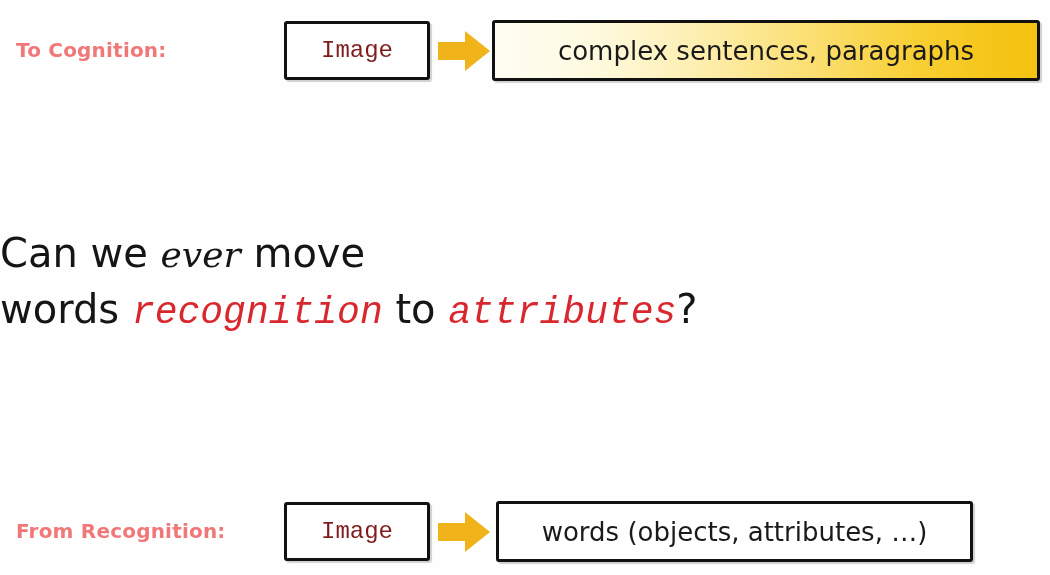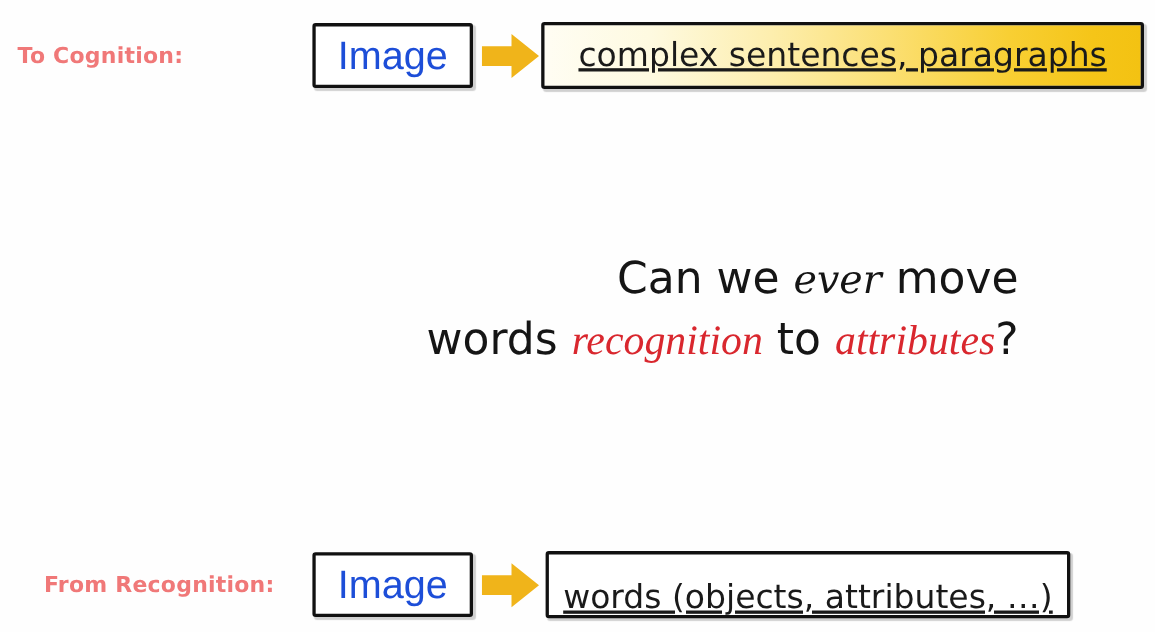--- a/index.html
+++ b/index.html
@@ -38,42 +38,42 @@
     position: absolute;
     left: 14px;
     font-family: "DejaVu Sans", sans-serif;
     font-weight: bold;
     font-size: 20px;
     letter-spacing: 0.2px;
     color: #f07878;
     white-space: nowrap;
   }
   .row-top .row-label    { top: 18px; }
-  .row-bottom .row-label { top: 18px; margin-left: 24px; }
+  .row-bottom .row-label { top: 18px; }
 
   
   .img-box {
     position: absolute;
     left: 282px;
     top: 1px;
     width: 146px;
     height: 59px;
     border: 3px solid #111111;
     border-radius: 3px;
     background: #ffffff;
     box-sizing: border-box;
     display: flex;
     align-items: center;
     justify-content: center;
     box-shadow: 2px 2px 1px rgba(0,0,0,0.18);
   }
   .img-box span {
-    font-family: Liberation Sans, sans-serif;
-    font-size: 36px;
-    color: #1d4ed8;
+    font-family: Liberation Mono, monospace;
+    font-size: 24px;
+    color: #7f1d1d;
     line-height: 1;
   }
 
   
   .arrow {
     position: absolute;
     left: 436px;
     top: 10px;
     width: 52px;
     height: 42px;
@@ -88,69 +88,67 @@
     border: 3px solid #111111;
     border-radius: 3px;
     box-sizing: border-box;
     display: flex;
     align-items: center;
     justify-content: center;
     box-shadow: 2px 2px 1px rgba(0,0,0,0.18);
   }
   .out-box span {
     font-family: "DejaVu Sans", sans-serif;
-    font-size: 30px;
+    font-size: 26px;
     color: #1a1a1a;
     line-height: 1;
     white-space: nowrap;
-    text-decoration: underline;
   }
   .out-box-top {
     left: 490px;
     width: 548px;
     background: linear-gradient(to right,
         #fffdf3 0%,
         #fefae0 18%,
         #fdeeae 38%,
         #fbdf72 58%,
         #f8cf33 78%,
         #f5c518 92%,
         #f3c212 100%);
   }
   .out-box-bottom {
     left: 494px;
     width: 477px;
     background: #ffffff;
-    align-items: flex-end;
   }
 
   
   .question {
     position: absolute;
     left: 0;
     top: 228px;
     width: 926px;
-    text-align: right;
+    text-align: left;
     font-family: "DejaVu Sans", sans-serif;
     color: #151515;
     line-height: 1.25;
   }
   .q-line {
     font-size: 40px;
     white-space: nowrap;
   }
   .q-line-2 { margin-top: 6px; }
   .em-word {
     font-family: "DejaVu Serif", serif;
     font-style: italic;
     font-size: 36px;
     color: #151515;
   }
   .red-word {
-    font-family: Liberation Serif, serif;
+    font-family: Liberation Mono, monospace;
     font-style: italic;
     font-size: 38px;
     color: #d9272e;
   }
 </style>
 </head>
 <body>
 
 <div class="slide">
 

